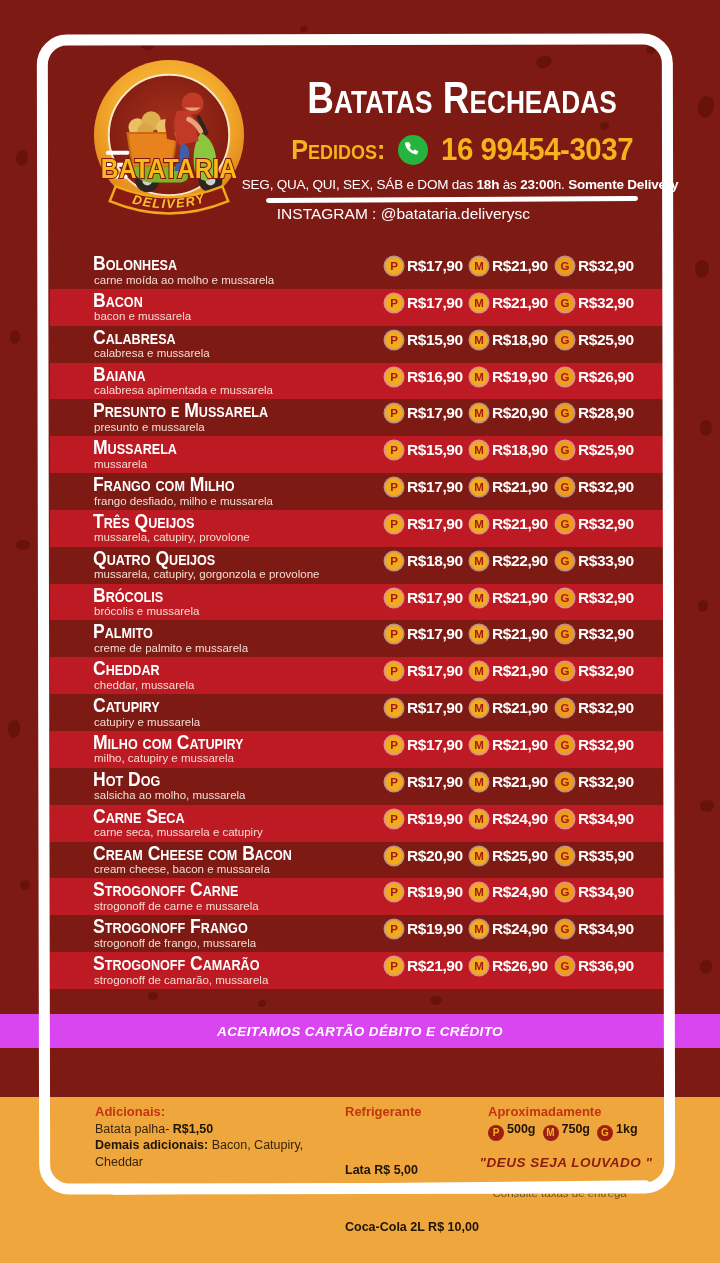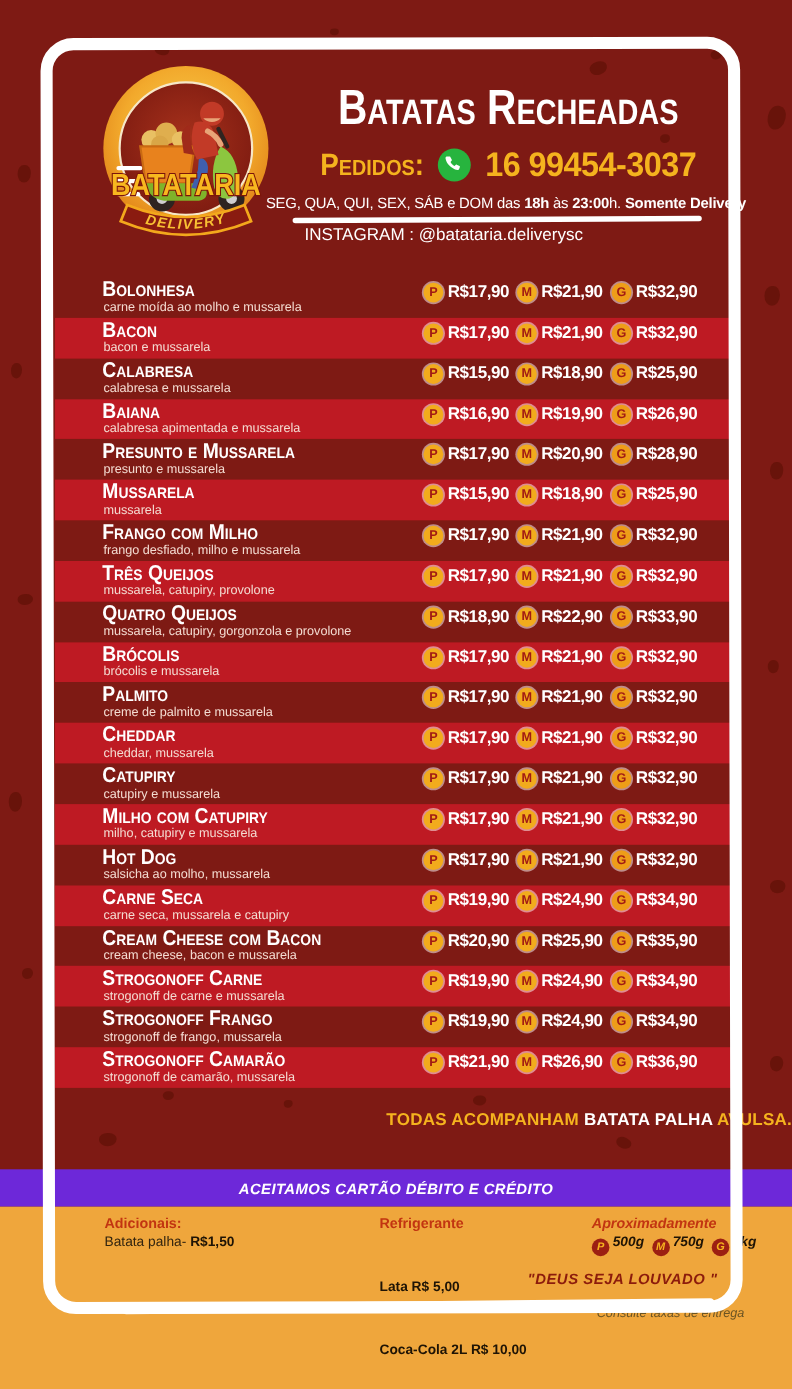--- a/index.html
+++ b/index.html
@@ -3,21 +3,21 @@
 <meta charset="utf-8">
 <style>
   html,body{margin:0;padding:0;}
   body{width:720px;height:1263px;position:relative;overflow:hidden;
        background:#7e1a14;font-family:"Liberation Sans",sans-serif;}
 
   
   .spot{position:absolute;background:#661309;border-radius:50% 45% 55% 50%;opacity:.9;}
 
   
-  .black-bar{position:absolute;left:0;top:1063px;width:720px;height:34px;background:#6d28d9;
+  .black-bar{position:absolute;left:0;top:1014px;width:720px;height:34px;background:#d946ef;
              display:flex;align-items:center;justify-content:center;}
   .black-bar span{color:#fff;font-style:italic;font-weight:bold;font-size:13.5px;letter-spacing:.4px;}
   .yellow-footer{position:absolute;left:0;top:1097px;width:720px;height:166px;background:#efa63c;}
 
   
   .frame{position:absolute;left:38px;top:34px;width:636px;height:1160px;border:11px solid #fff;
          border-radius:30px;box-sizing:border-box;transform:rotate(-.12deg);pointer-events:none;}
   .brush-smear{position:absolute;left:110px;top:1183px;width:540px;height:9px;background:#fff;
                border-radius:6px;transform:rotate(-.6deg);pointer-events:none;}
 
@@ -62,21 +62,21 @@
   .note{position:absolute;left:0;top:1010px;width:720px;text-align:right;font-weight:bold;
         font-size:15.5px;letter-spacing:.2px;}
   .note .y{color:#f5b31e;}.note .w{color:#fff;}
 
   
   .fcol{position:absolute;top:1104px;font-size:12.5px;color:#33250f;line-height:16.5px;}
   .fcol .ftitle{color:#c23511;font-weight:bold;font-size:13px;}
   .fcol .b{font-weight:bold;color:#1f1405;margin-top:41px;}
   #col-adicionais{left:95px;width:250px;}
   #col-refrigerante{left:345px;width:165px;}
-  #col-aprox{left:538px;width:170px;font-style:italic;}
+  #col-aprox{left:488px;width:170px;}
   .fbadge{display:inline-flex;width:16px;height:16px;border-radius:50%;background:#9c1f12;
           color:#f5b31e;font-size:10px;font-weight:bold;align-items:center;justify-content:center;
           margin-right:3px;vertical-align:-3px;}
   .sizepair{margin-right:7px;font-weight:bold;color:#1f1405;}
   .consulte{font-size:11.5px;color:#6b5423;line-height:14px;margin-top:45px;}
   .blessing{position:absolute;left:436px;top:1155px;width:260px;text-align:center;color:#8c1c0c;
             font-weight:bold;font-style:italic;font-size:13.5px;letter-spacing:.5px;}
 </style>
 </head>
 <body>
@@ -537,20 +537,21 @@
 
 <div class="black-bar">
   <span>ACEITAMOS CARTÃO DÉBITO E CRÉDITO</span>
 </div>
 
 <div class="yellow-footer"></div>
 
 <div class="fcol" id="col-adicionais">
   <div class="ftitle">Adicionais:</div>
   <div><span>Batata palha- </span><span class="b">R$1,50</span></div>
+  <div><span class="b">Demais adicionais:</span><span> Bacon, Catupiry, Cheddar</span></div>
 </div>
 
 <div class="fcol" id="col-refrigerante">
   <div class="ftitle">Refrigerante</div>
   <div class="b">Lata R$ 5,00</div>
   <div class="b">Coca-Cola 2L R$ 10,00</div>
   <div class="b">demais refrigerantes R$ 9,00</div>
 </div>
 
 <div class="fcol" id="col-aprox">

